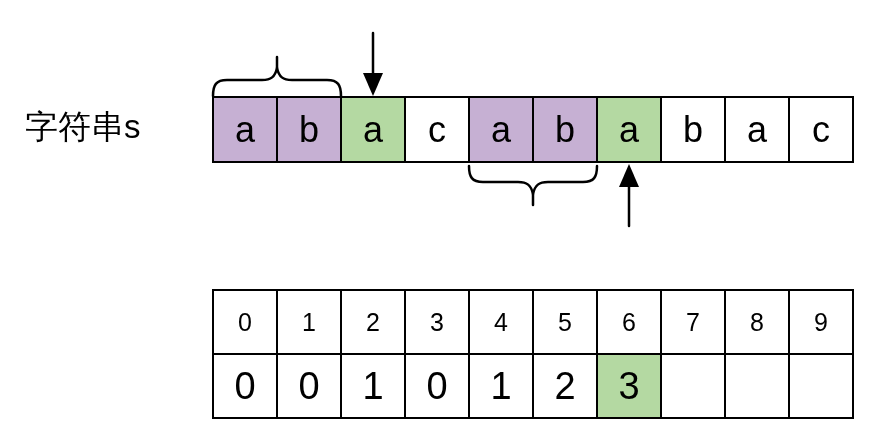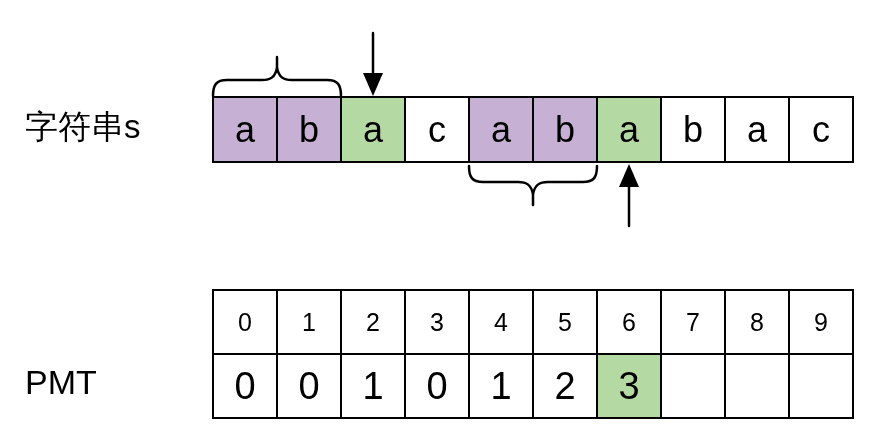--- a/index.html
+++ b/index.html
@@ -79,21 +79,20 @@
     <div class="cell hl-green">a</div>
     <div class="cell">c</div>
     <div class="cell hl-purple">a</div>
     <div class="cell hl-purple">b</div>
     <div class="cell hl-green">a</div>
     <div class="cell">b</div>
     <div class="cell">a</div>
     <div class="cell">c</div>
   </div>
 
-  <div class="side-label label-pmt">PMT</div>
 
   <div class="grid-row pmt-grid">
     <div class="cell index-cell">0</div>
     <div class="cell index-cell">1</div>
     <div class="cell index-cell">2</div>
     <div class="cell index-cell">3</div>
     <div class="cell index-cell">4</div>
     <div class="cell index-cell">5</div>
     <div class="cell index-cell">6</div>
     <div class="cell index-cell">7</div>

